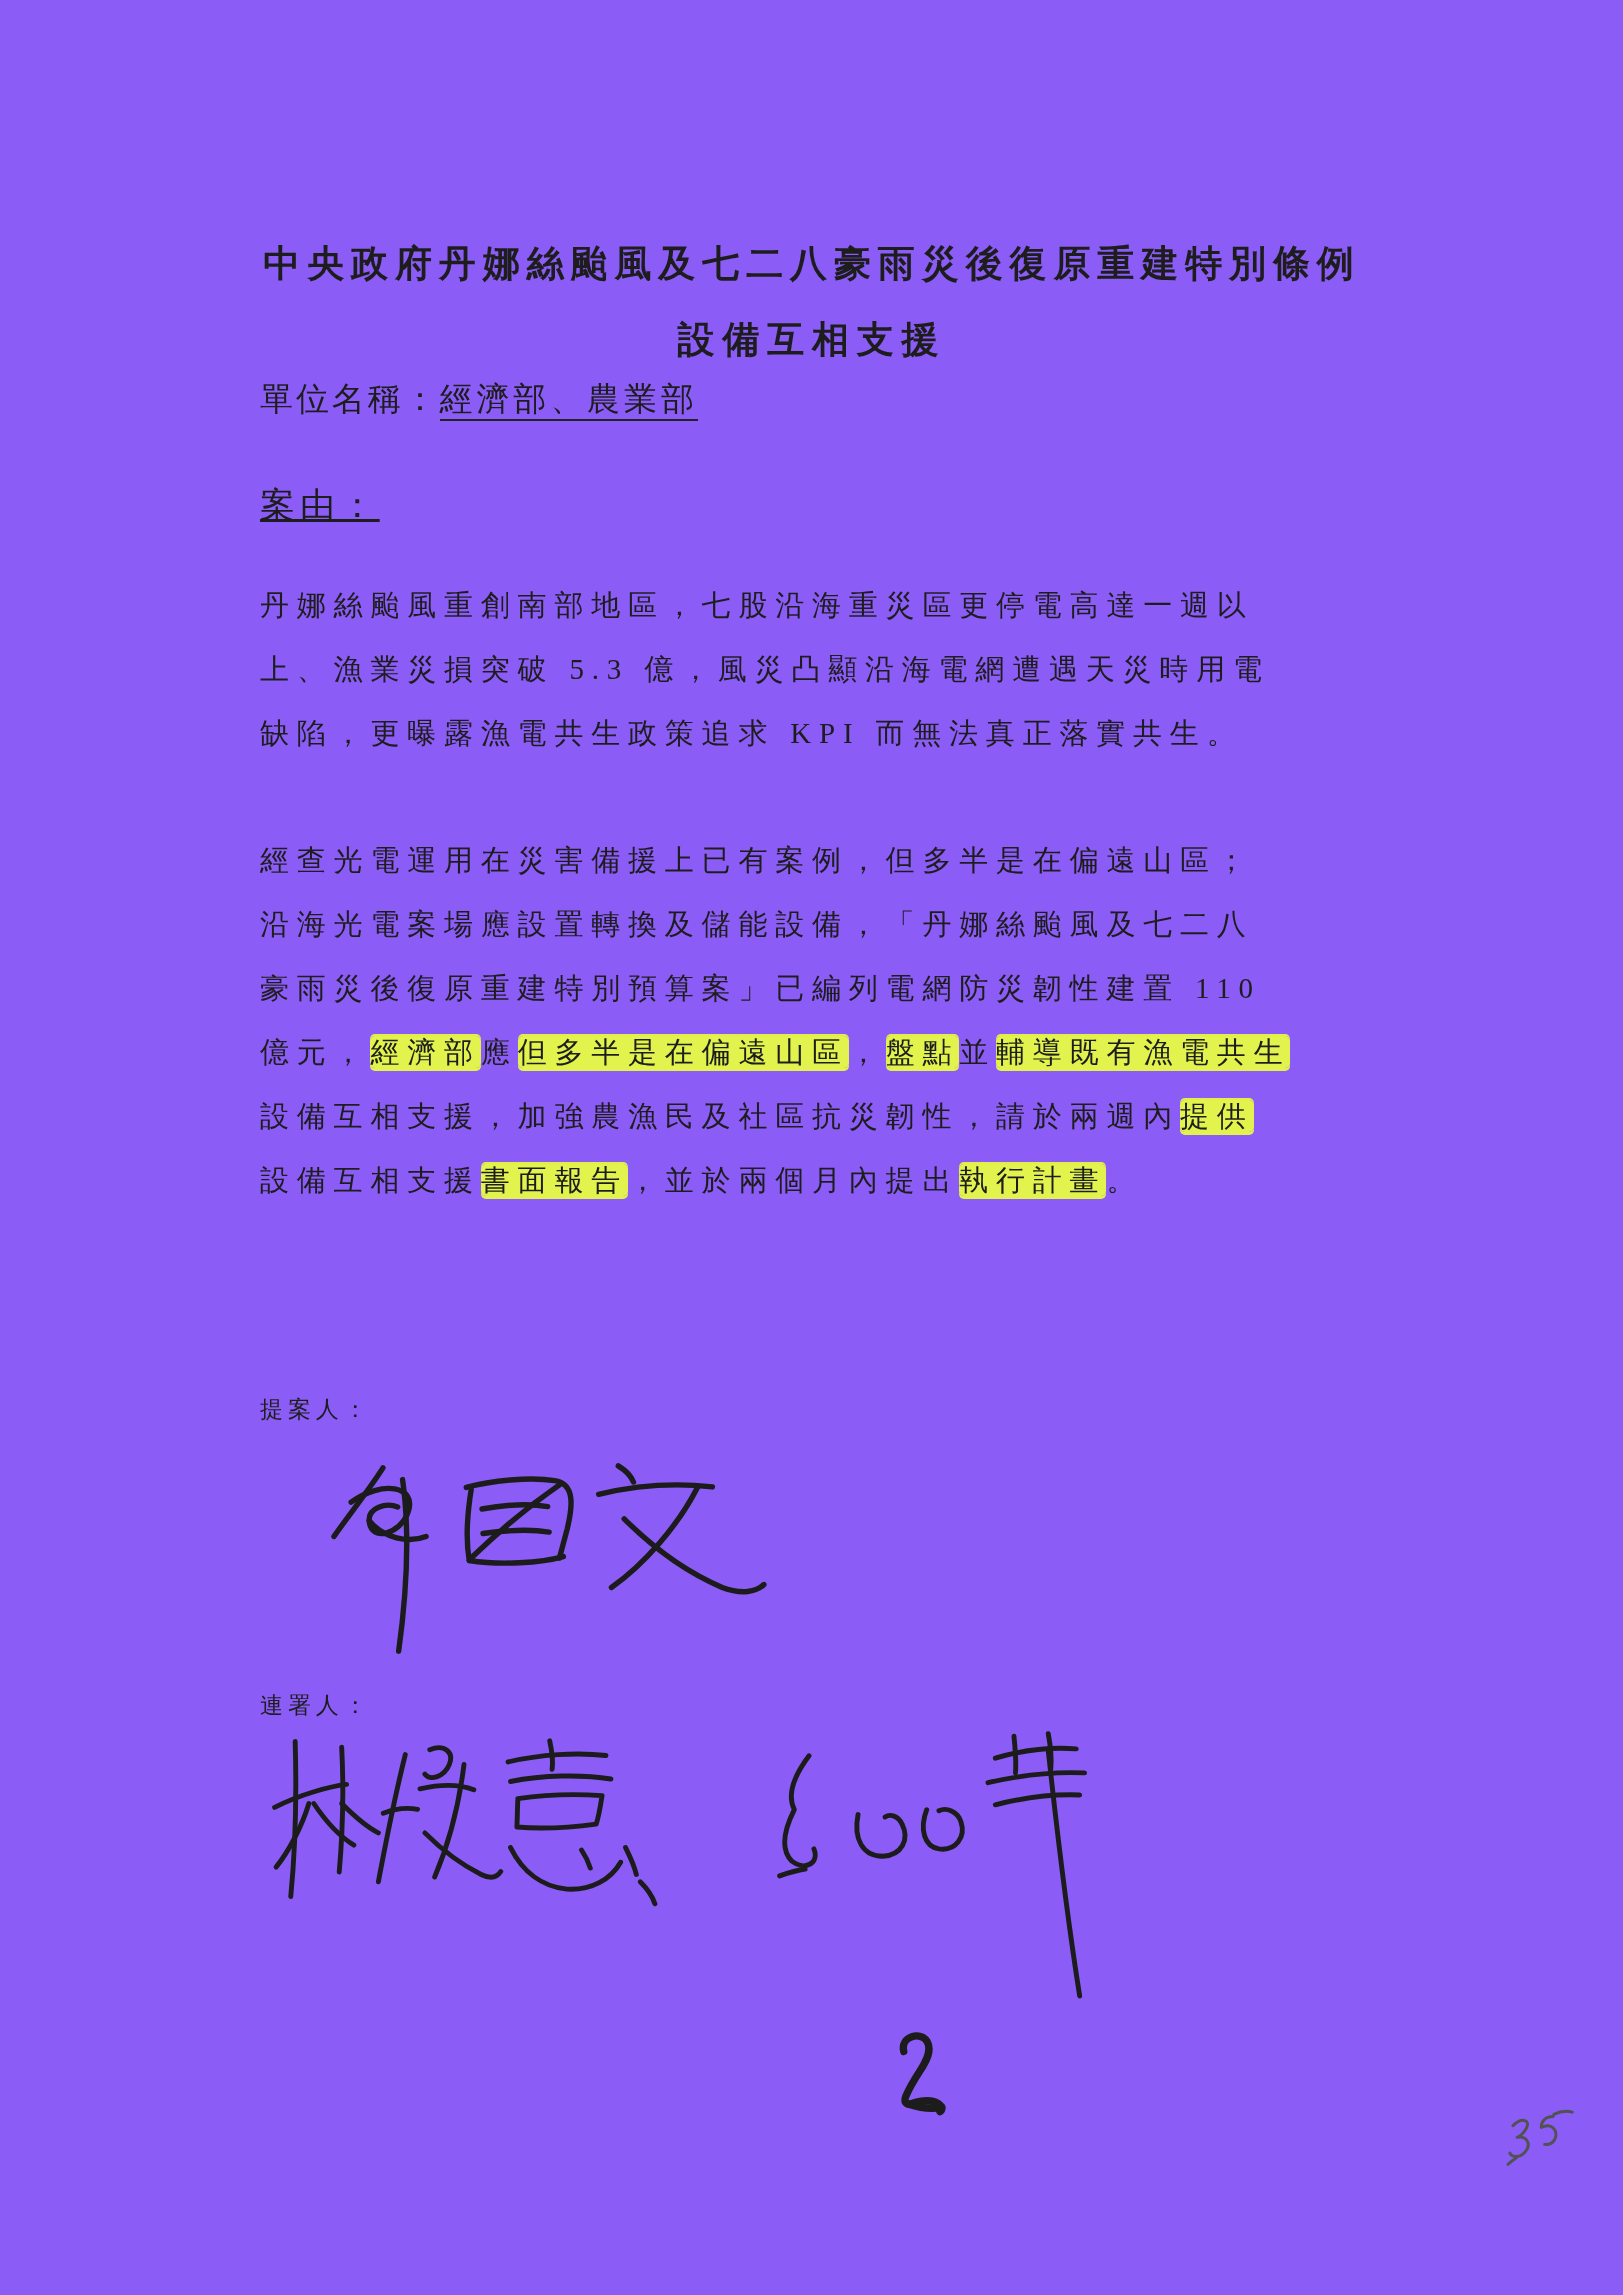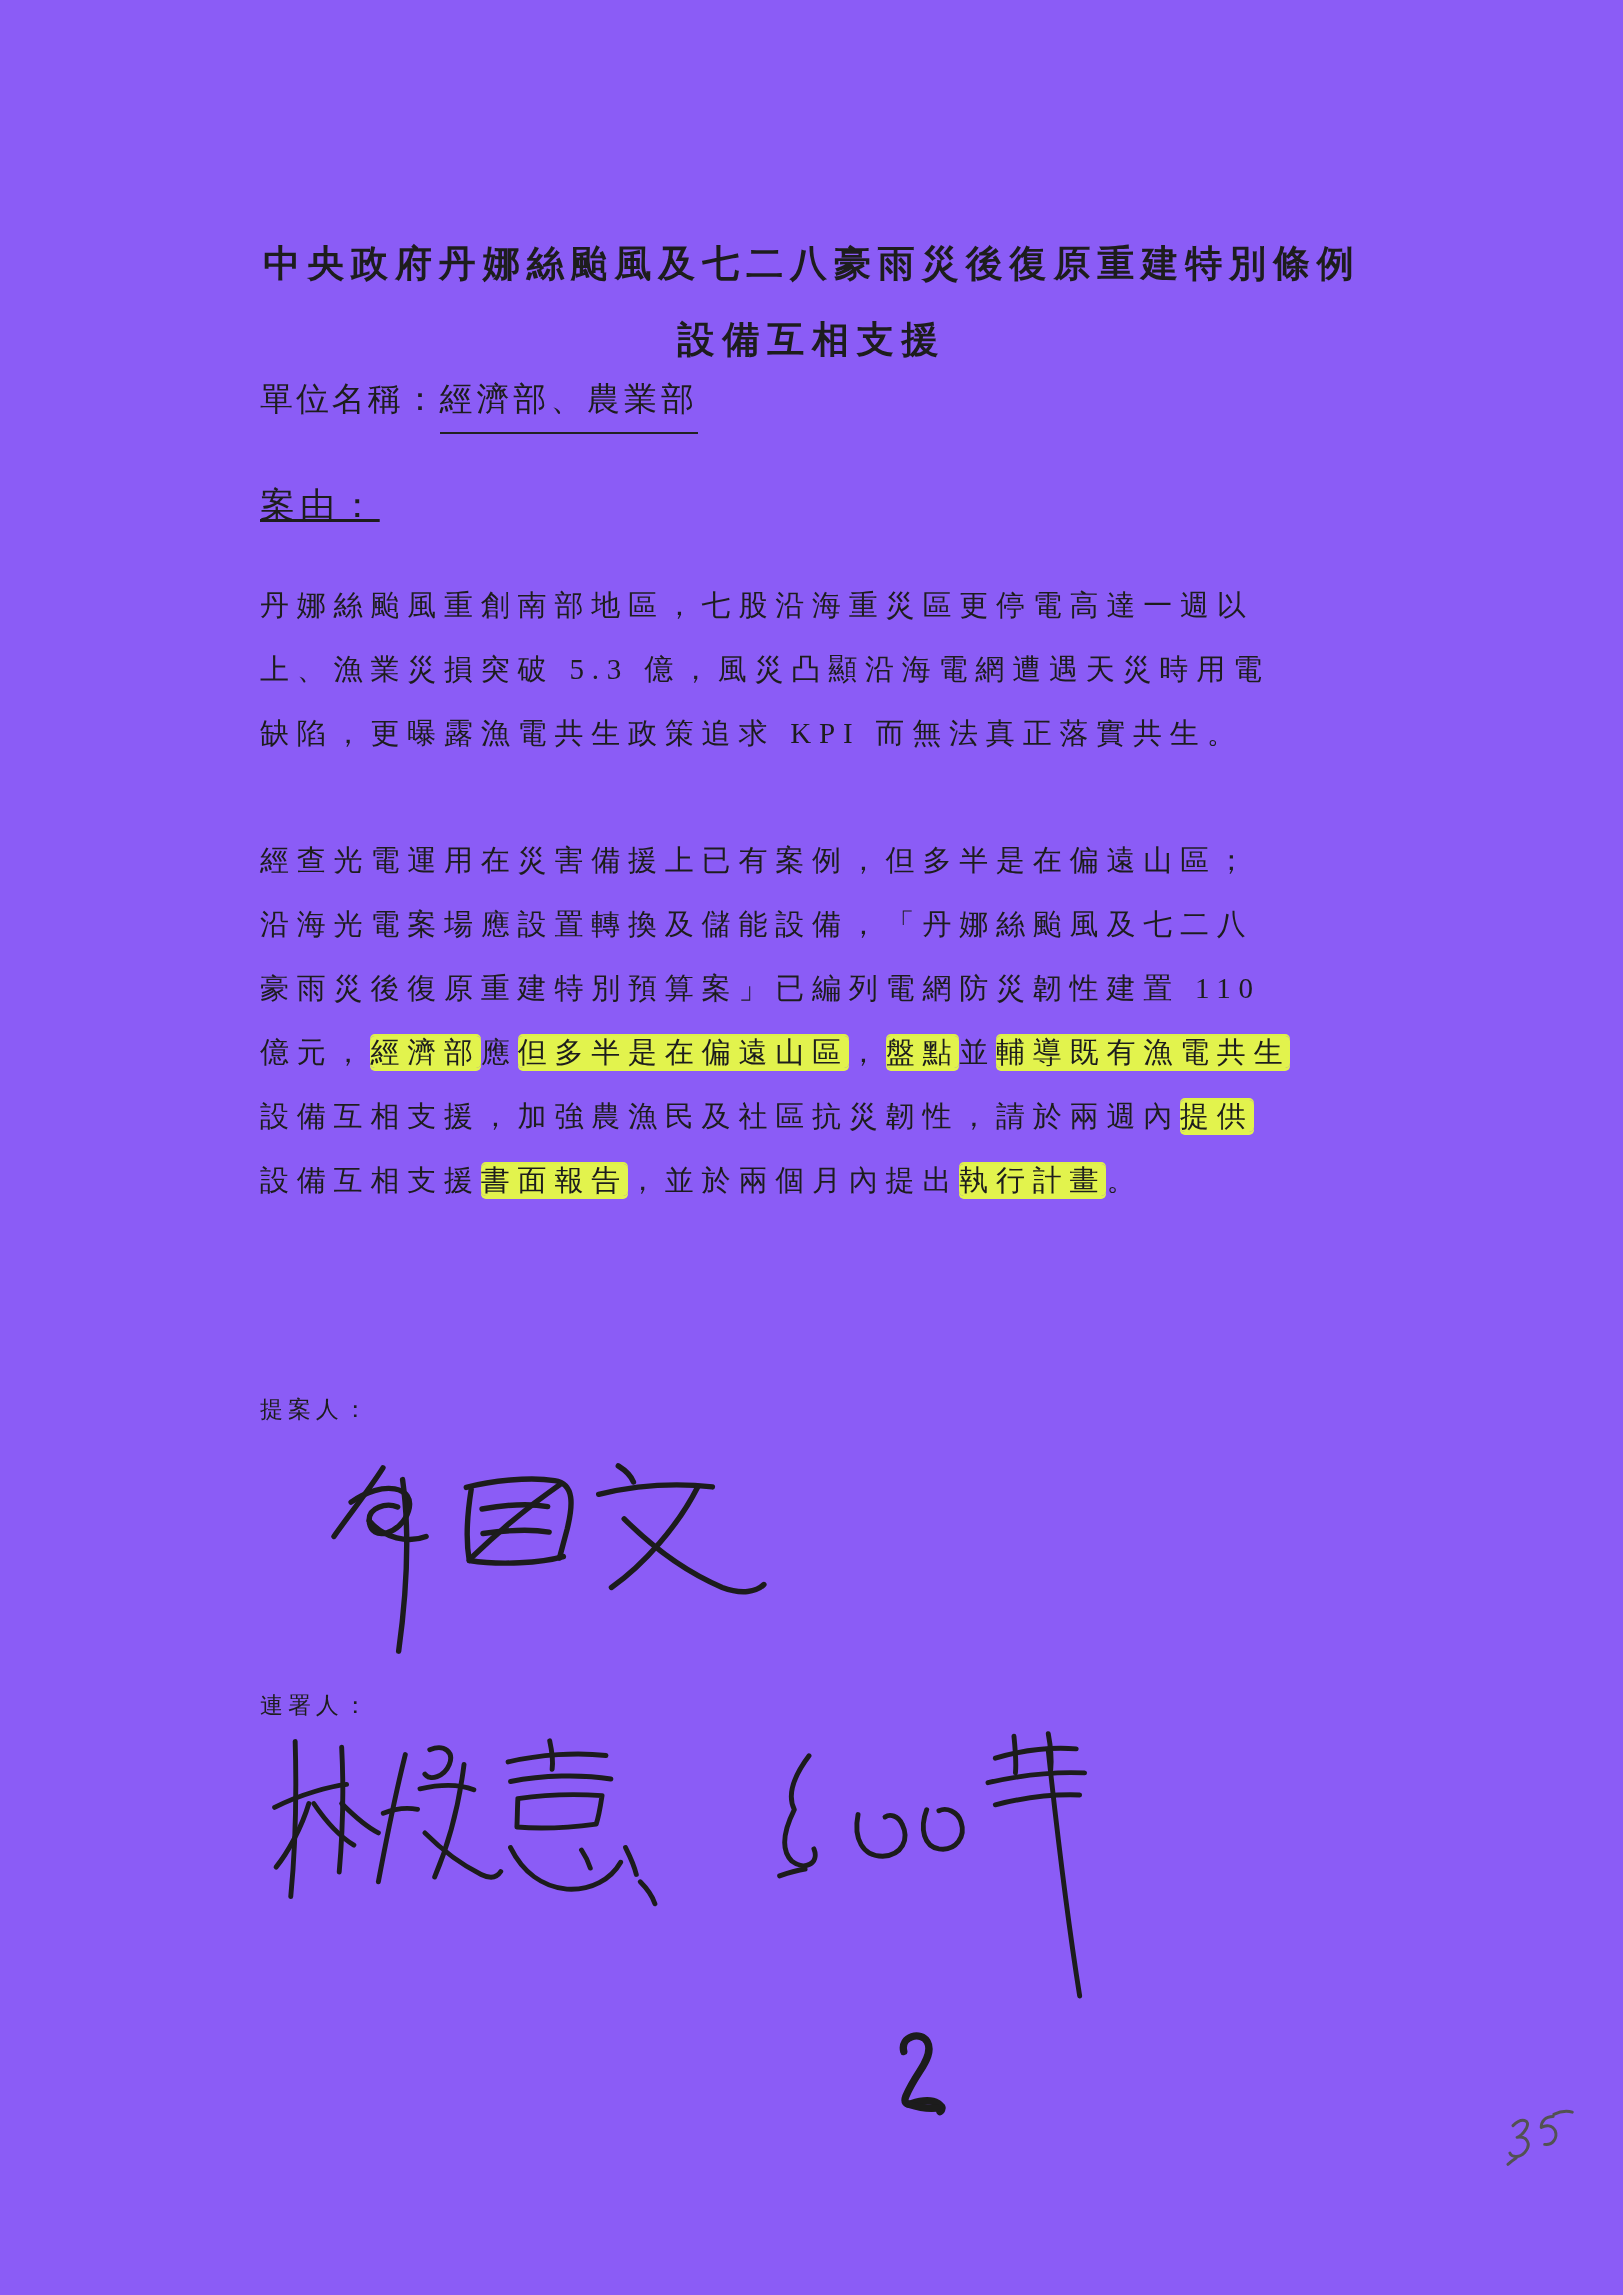--- a/index.html
+++ b/index.html
@@ -10,21 +10,21 @@
   .abs{position:absolute;}
   .title1{
     left:0;top:239px;width:1624px;text-align:center;
     font-size:37px;letter-spacing:6.9px;font-weight:600;white-space:nowrap;
   }
   .title2{
     left:0;top:315px;width:1624px;text-align:center;
     font-size:37px;letter-spacing:7.8px;font-weight:600;white-space:nowrap;
   }
   .unitline{left:260px;top:377px;font-size:33px;letter-spacing:2.9px;white-space:nowrap;}
-  .unit-value{border-bottom:2.9px solid #222;padding-bottom:15px;letter-spacing:3.9px;}
+  .unit-value{border-bottom:2.9px solid #222;padding-bottom:2px;letter-spacing:3.9px;}
   .caselabel{left:260px;top:482px;font-size:35px;letter-spacing:4.9px;text-decoration:underline;}
   .para{left:260px;width:1158px;font-size:29px;letter-spacing:7.8px;line-height:64px;white-space:nowrap;}
   .para .pline{height:64px;}
   .p1{top:573px;}
   .p2{top:828px;}
   .hl{
     background:#e2f34d;
     box-shadow:0 2.9px 0 #e2f34d, 0 -2px 0 #dff048;
     border-radius:4.9px;
   }

